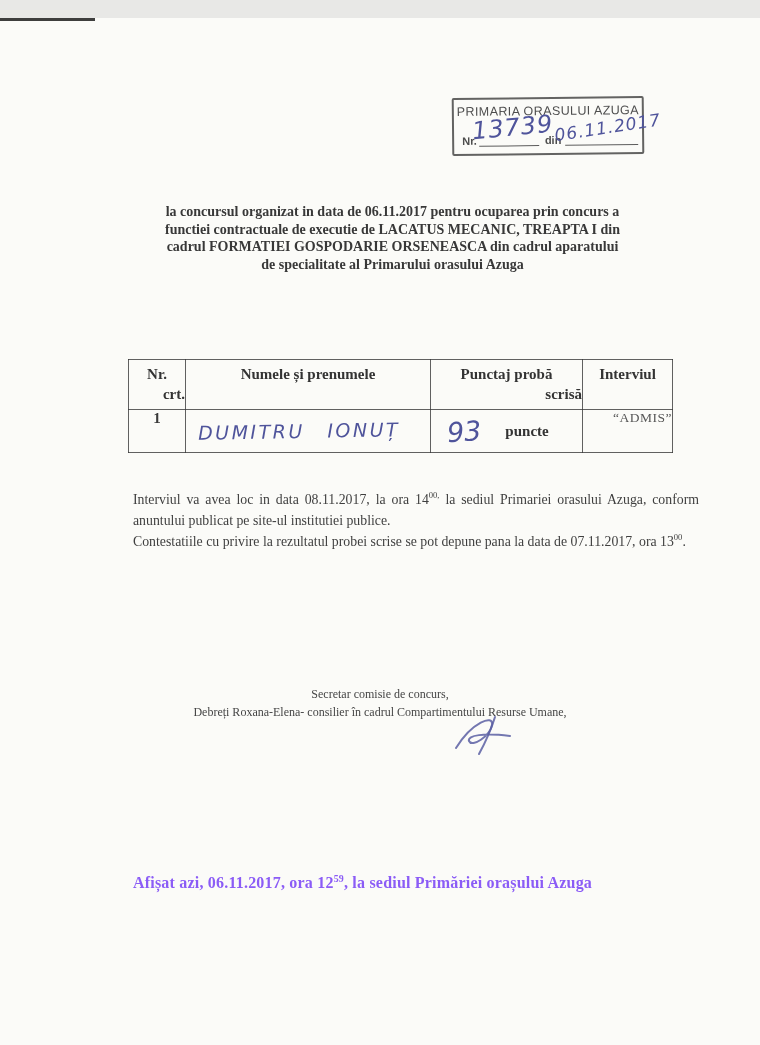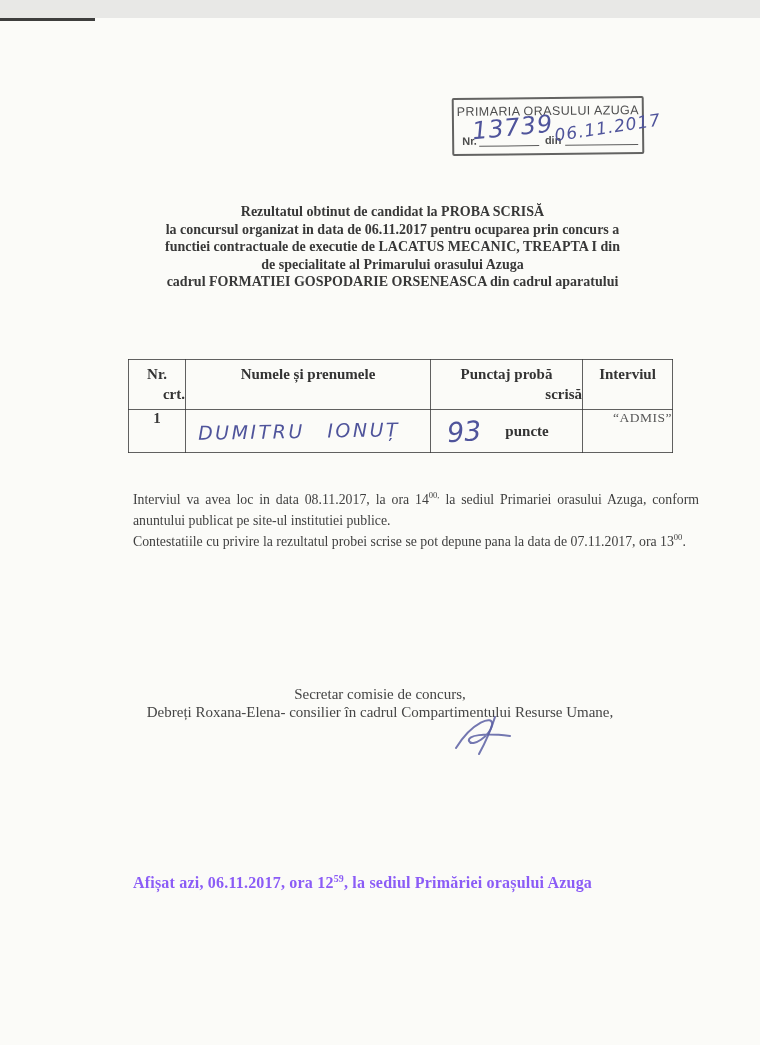--- a/index.html
+++ b/index.html
@@ -72,21 +72,21 @@
   .bodytext{
     position:absolute;left:133px;top:472px;width:566px;
     font-size:13.8px;line-height:20.8px;color:#3f3f3f;text-align:justify;
   }
   .bodytext p{margin:0;}
   sup{font-size:62%;vertical-align:super;line-height:0;}
 
   
   .signature{
     position:absolute;left:100px;top:668px;width:560px;
-    text-align:center;font-size:15px;line-height:17.8px;color:#454545;
+    text-align:center;font-size:12px;line-height:17.8px;color:#454545;
   }
   .sig-dots{letter-spacing:1px;color:#555;}
   .sig-svg{position:absolute;left:450px;top:694px;}
 
   
   .footer{
     position:absolute;left:133px;top:856px;
     font-weight:bold;font-size:16px;color:#8b5cf6;letter-spacing:.2px;
     white-space:nowrap;
   }
@@ -105,25 +105,24 @@
       <span>Nr.</span>
       <span class="stamp-ul1"></span>
       <span>din</span>
       <span class="stamp-ul2"></span>
     </div>
     <div class="hw stamp-nr">13739</div>
     <div class="hw stamp-date">06.11.2017</div>
   </div>
 
   <div class="title">
-    <div>Rezultatul obtinut de candidat la PROBA SCRISĂ</div>
     <div>la concursul organizat in data de 06.11.2017 pentru ocuparea prin concurs a</div>
     <div>functiei contractuale de executie de LACATUS MECANIC, TREAPTA I din</div>
+    <div>cadrul FORMATIEI GOSPODARIE ORSENEASCA din cadrul aparatului</div>
     <div>de specialitate al Primarului orasului Azuga</div>
-    <div>cadrul FORMATIEI GOSPODARIE ORSENEASCA din cadrul aparatului</div>
   </div>
 
   <table class="results">
     <colgroup>
       <col style="width:57px">
         <col style="width:245px">
         <col style="width:152px">
         <col style="width:90px">
     </colgroup>
     <tbody>

